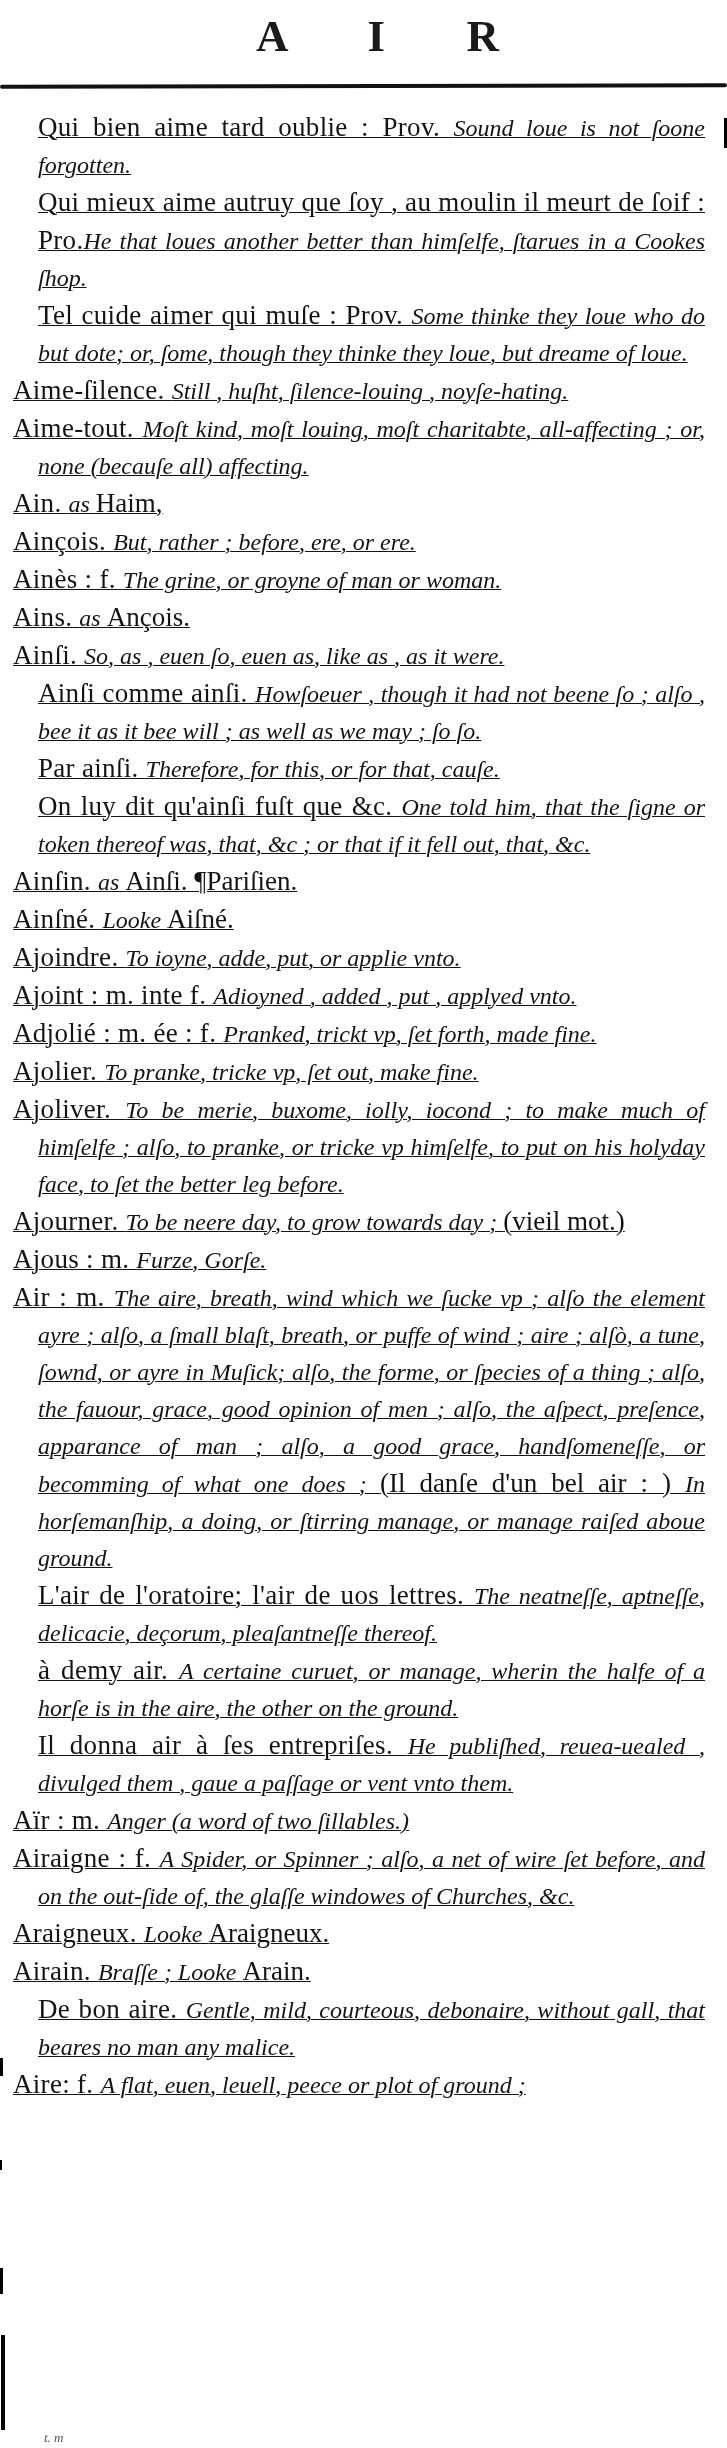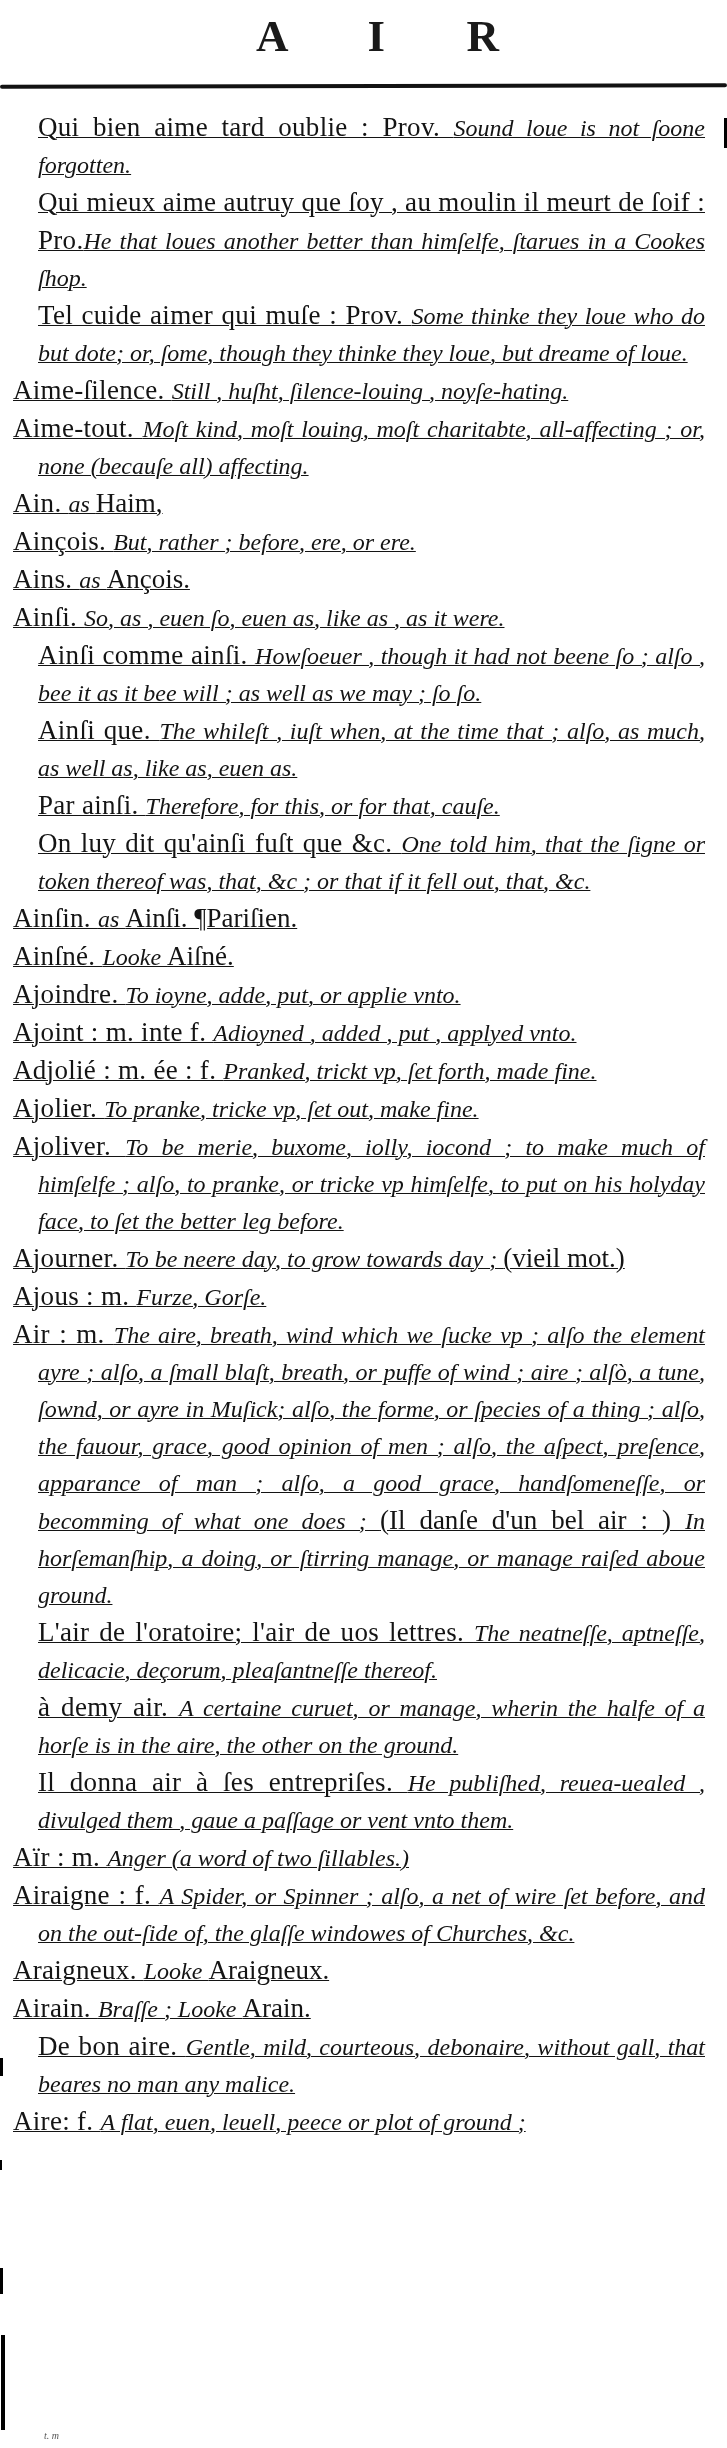--- a/index.html
+++ b/index.html
@@ -73,42 +73,42 @@
     font-size: 24px;
     font-style: italic;
   }
   .artifact {
     position: absolute;
     background: #000;
   }
   .smudge {
     position: absolute;
     color: #555;
-    font-size: 10px;
+    font-size: 13px;
     font-style: italic;
   }
 </style>
 </head>
 <body>
 
 <div class="page">
   <h1 class="header">A I R</h1>
   <div class="rule"></div>
   <div class="text-block" id="entries">
       <p class="entry sub"><span class="h">Qui bien aime tard oublie : Prov. </span><span class="i">Sound loue is not ſoone forgotten.</span></p>
       <p class="entry sub"><span class="h">Qui mieux aime autruy que ſoy , au moulin il meurt de ſoif : Pro.</span><span class="i">He that loues another better than himſelfe, ſtarues in a Cookes ſhop.</span></p>
       <p class="entry sub"><span class="h">Tel cuide aimer qui muſe : Prov. </span><span class="i">Some thinke they loue who do but dote; or, ſome, though they thinke they loue, but dreame of loue.</span></p>
       <p class="entry main"><span class="h">Aime-ſilence. </span><span class="i">Still , huſht, ſilence-louing , noyſe-hating.</span></p>
       <p class="entry main"><span class="h">Aime-tout. </span><span class="i">Moſt kind, moſt louing, moſt charitabte, all-affecting ; or, none (becauſe all) affecting.</span></p>
       <p class="entry main"><span class="h">Ain. </span><span class="i">as </span><span class="r">Haim,</span></p>
       <p class="entry main"><span class="h">Ainçois. </span><span class="i">But, rather ; before, ere, or ere.</span></p>
+      <p class="entry main"><span class="h">Ainès : f. </span><span class="i">The grine, or groyne of man or woman.</span></p>
       <p class="entry main"><span class="h">Ains. </span><span class="i">as </span><span class="r">Ançois.</span></p>
       <p class="entry main"><span class="h">Ainſi. </span><span class="i">So, as , euen ſo, euen as, like as , as it were.</span></p>
       <p class="entry sub"><span class="h">Ainſi comme ainſi. </span><span class="i">Howſoeuer , though it had not beene ſo ; alſo , bee it as it bee will ; as well as we may ; ſo ſo.</span></p>
-      <p class="entry sub"><span class="h">Ainſi que. </span><span class="i">The whileſt , iuſt when, at the time that ; alſo, as much, as well as, like as, euen as.</span></p>
       <p class="entry sub"><span class="h">Par ainſi. </span><span class="i">Therefore, for this, or for that, cauſe.</span></p>
       <p class="entry sub"><span class="h">On luy dit qu'ainſi fuſt que &amp;c. </span><span class="i">One told him, that the ſigne or token thereof was, that, &amp;c ; or that if it fell out, that, &amp;c.</span></p>
       <p class="entry main"><span class="h">Ainſin. </span><span class="i">as </span><span class="r">Ainſi. ¶Pariſien.</span></p>
       <p class="entry main"><span class="h">Ainſné. </span><span class="i">Looke </span><span class="r">Aiſné.</span></p>
       <p class="entry main"><span class="h">Ajoindre. </span><span class="i">To ioyne, adde, put, or applie vnto.</span></p>
       <p class="entry main"><span class="h">Ajoint : m. inte f. </span><span class="i">Adioyned , added , put , applyed vnto.</span></p>
       <p class="entry main"><span class="h">Adjolié : m. ée : f. </span><span class="i">Pranked, trickt vp, ſet forth, made fine.</span></p>
       <p class="entry main"><span class="h">Ajolier. </span><span class="i">To pranke, tricke vp, ſet out, make fine.</span></p>
       <p class="entry main"><span class="h">Ajoliver. </span><span class="i">To be merie, buxome, iolly, iocond ; to make much of himſelfe ; alſo, to pranke, or tricke vp himſelfe, to put on his holyday face, to ſet the better leg before.</span></p>
       <p class="entry main"><span class="h">Ajourner. </span><span class="i">To be neere day, to grow towards day ; </span><span class="r">(vieil mot.)</span></p>

